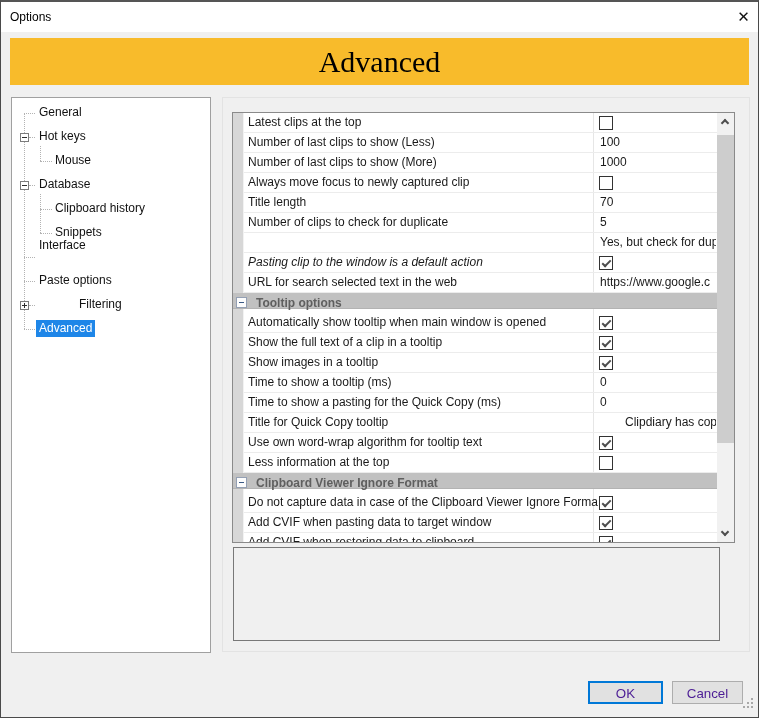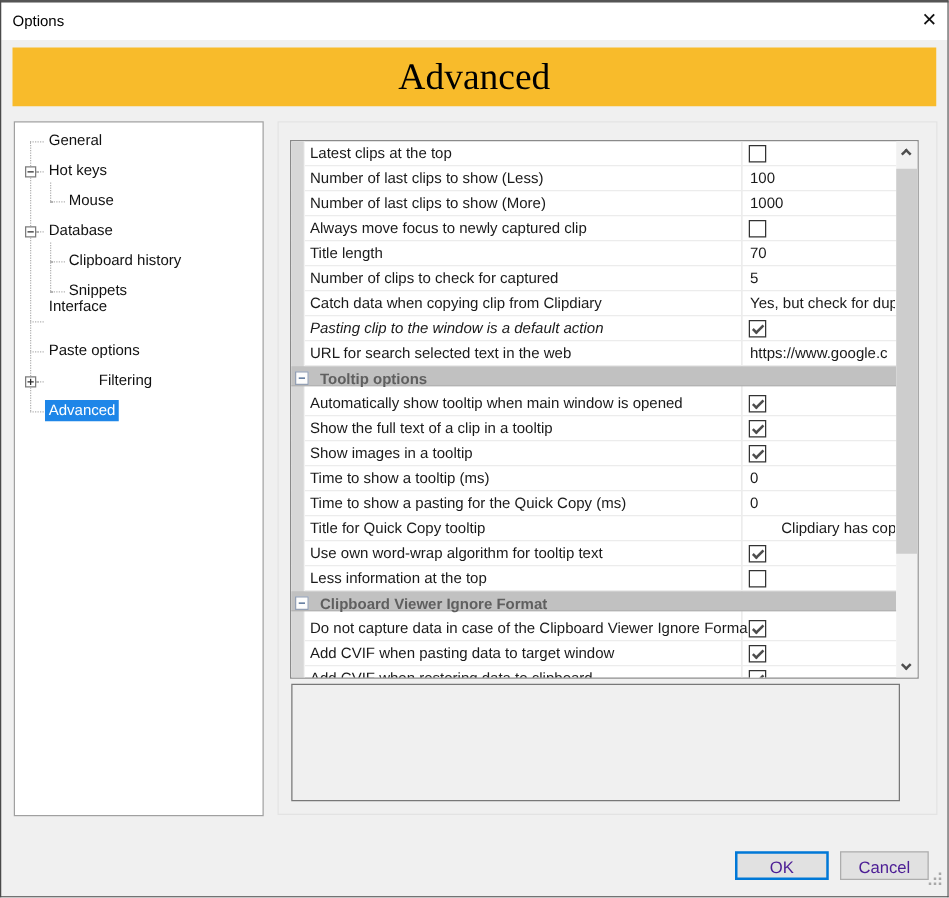--- a/index.html
+++ b/index.html
@@ -130,25 +130,24 @@
     </div>
     <div class="grid-row" style="top: 60px;">
       <div class="row-label">Always move focus to newly captured clip</div>
       <div class="checkbox"></div>
     </div>
     <div class="grid-row" style="top: 80px;">
       <div class="row-label">Title length</div>
       <div class="row-value">70</div>
     </div>
     <div class="grid-row" style="top: 100px;">
-      <div class="row-label">Number of clips to check for captured</div>
+      <div class="row-label">Number of clips to check for duplicate</div>
       <div class="row-value">5</div>
     </div>
     <div class="grid-row" style="top: 120px;">
-      <div class="row-label">Catch data when copying clip from Clipdiary</div>
       <div class="row-value">Yes, but check for dup</div>
     </div>
     <div class="grid-row" style="top: 140px; font-style: italic;">
       <div class="row-label">Pasting clip to the window is a default action</div>
       <div class="checkbox checked"></div>
     </div>
     <div class="grid-row" style="top: 160px;">
       <div class="row-label">URL for search selected text in the web</div>
       <div class="row-value">https://www.google.c</div>
     </div>

